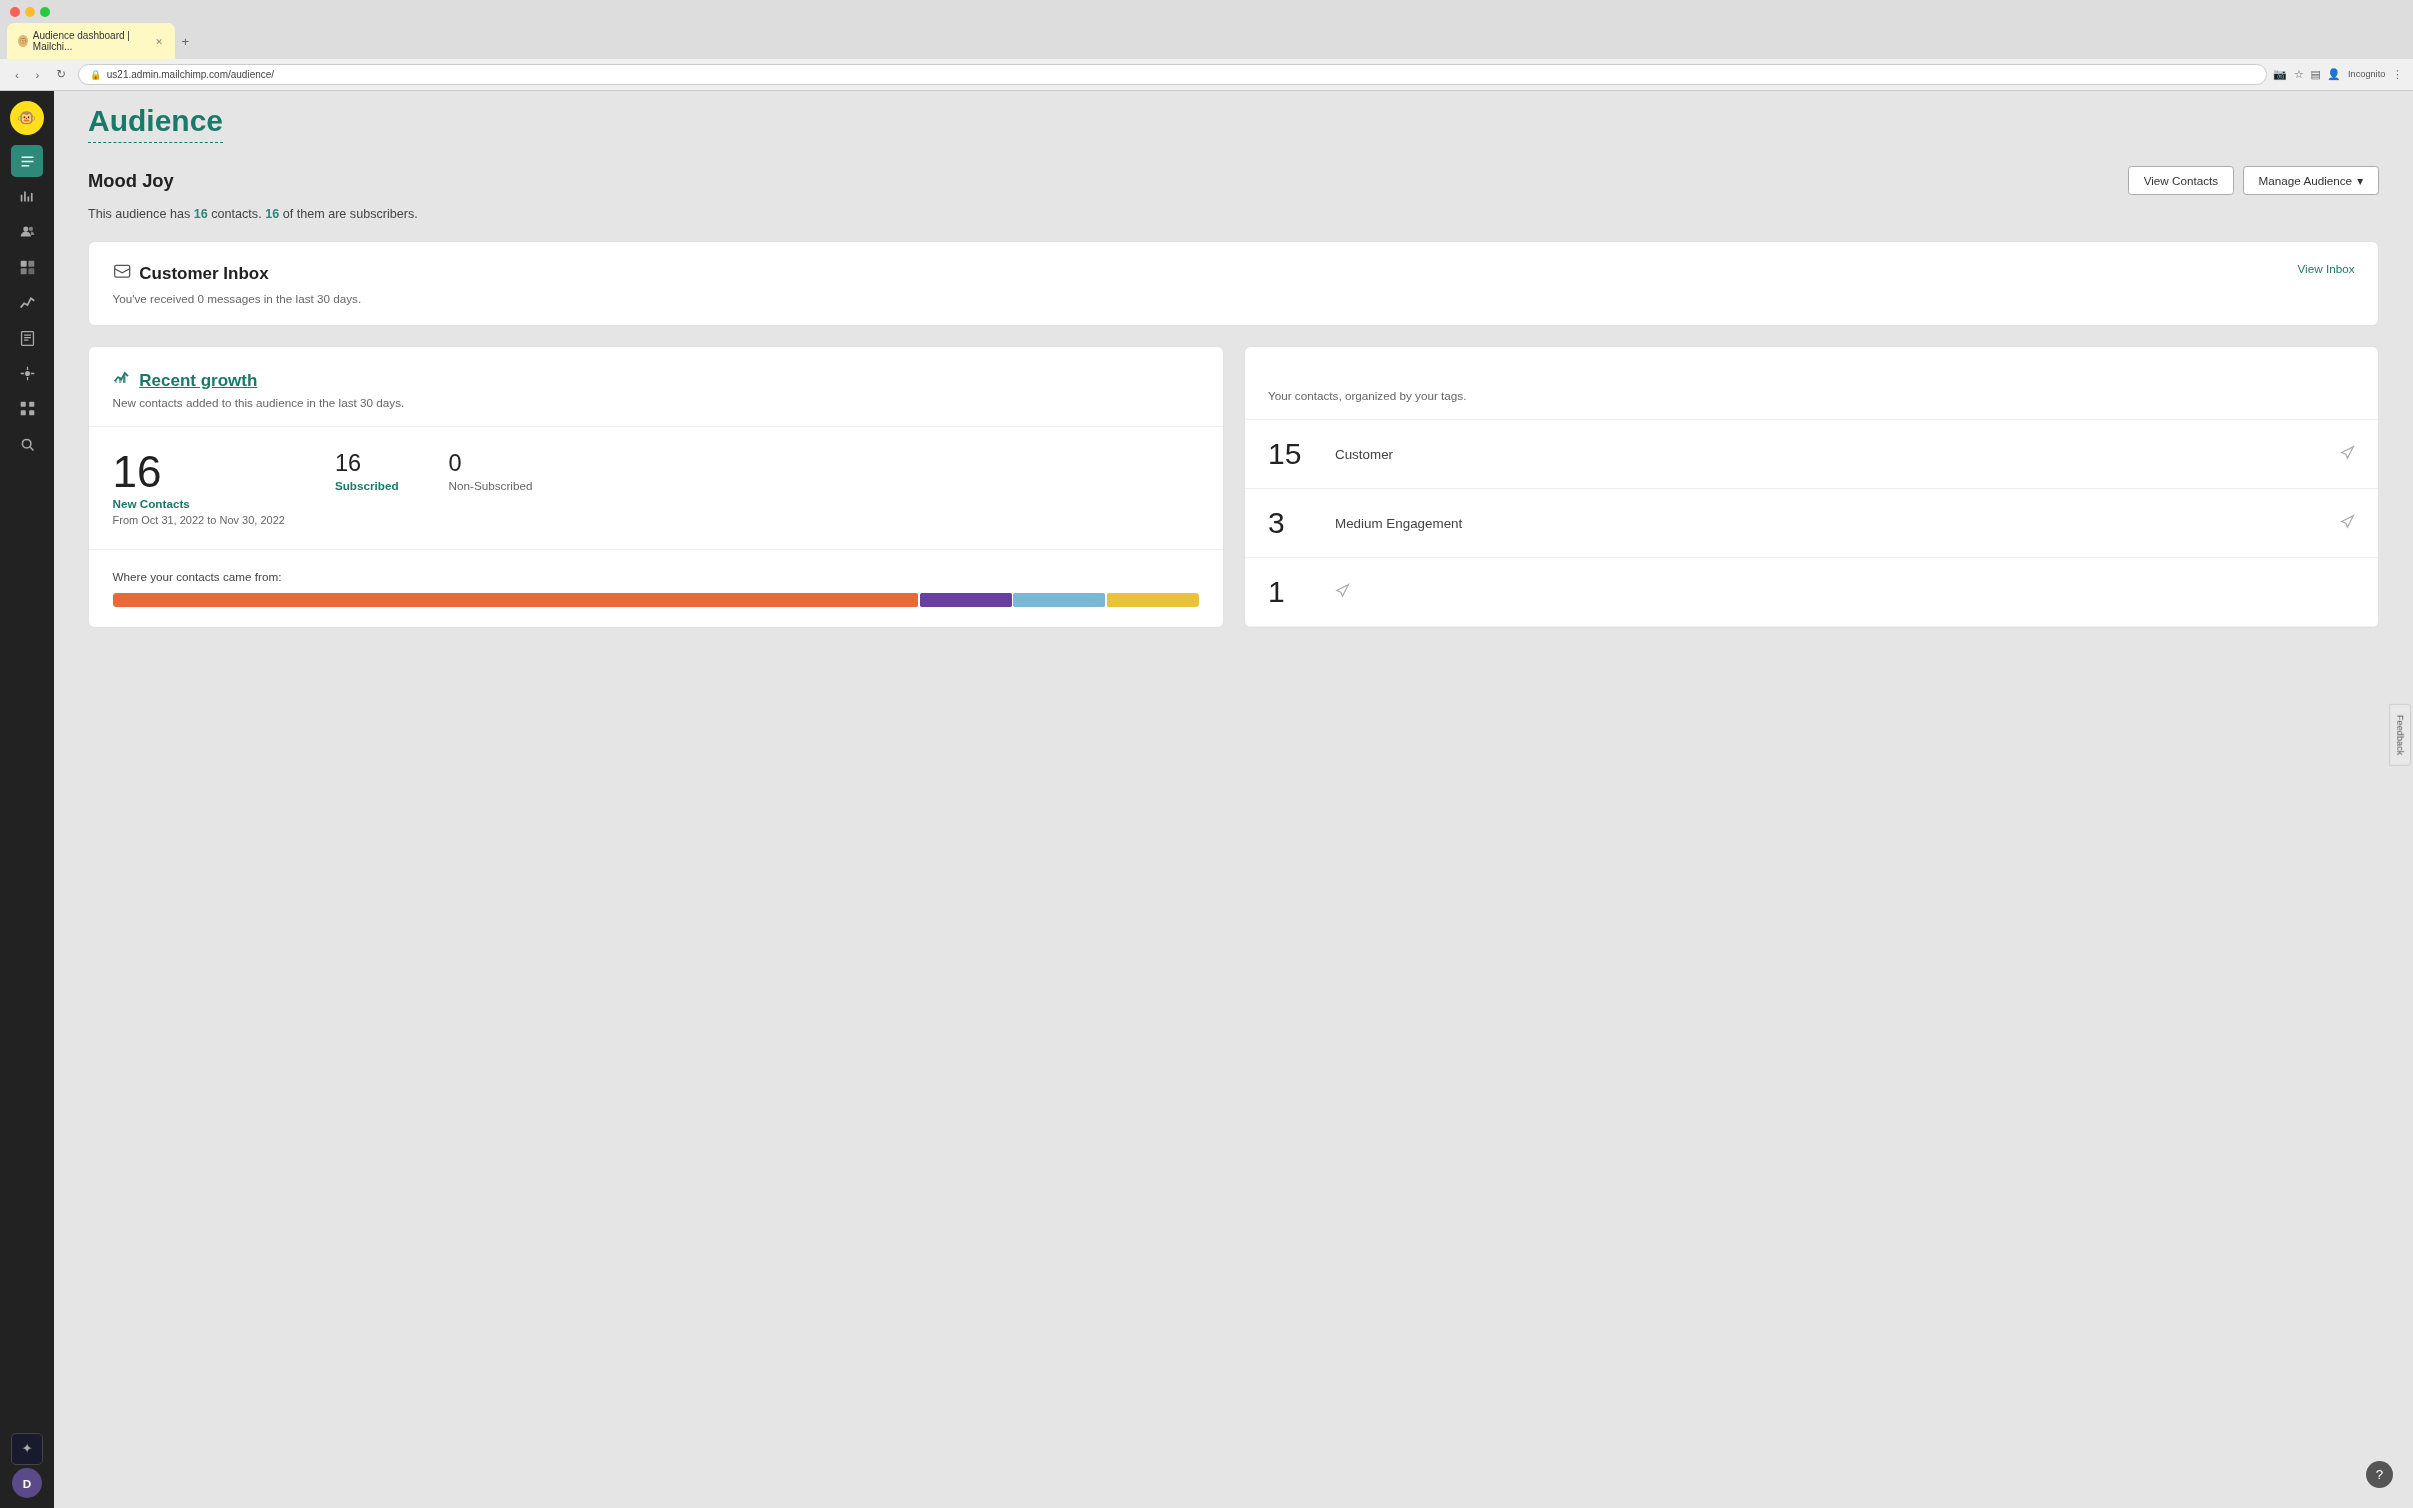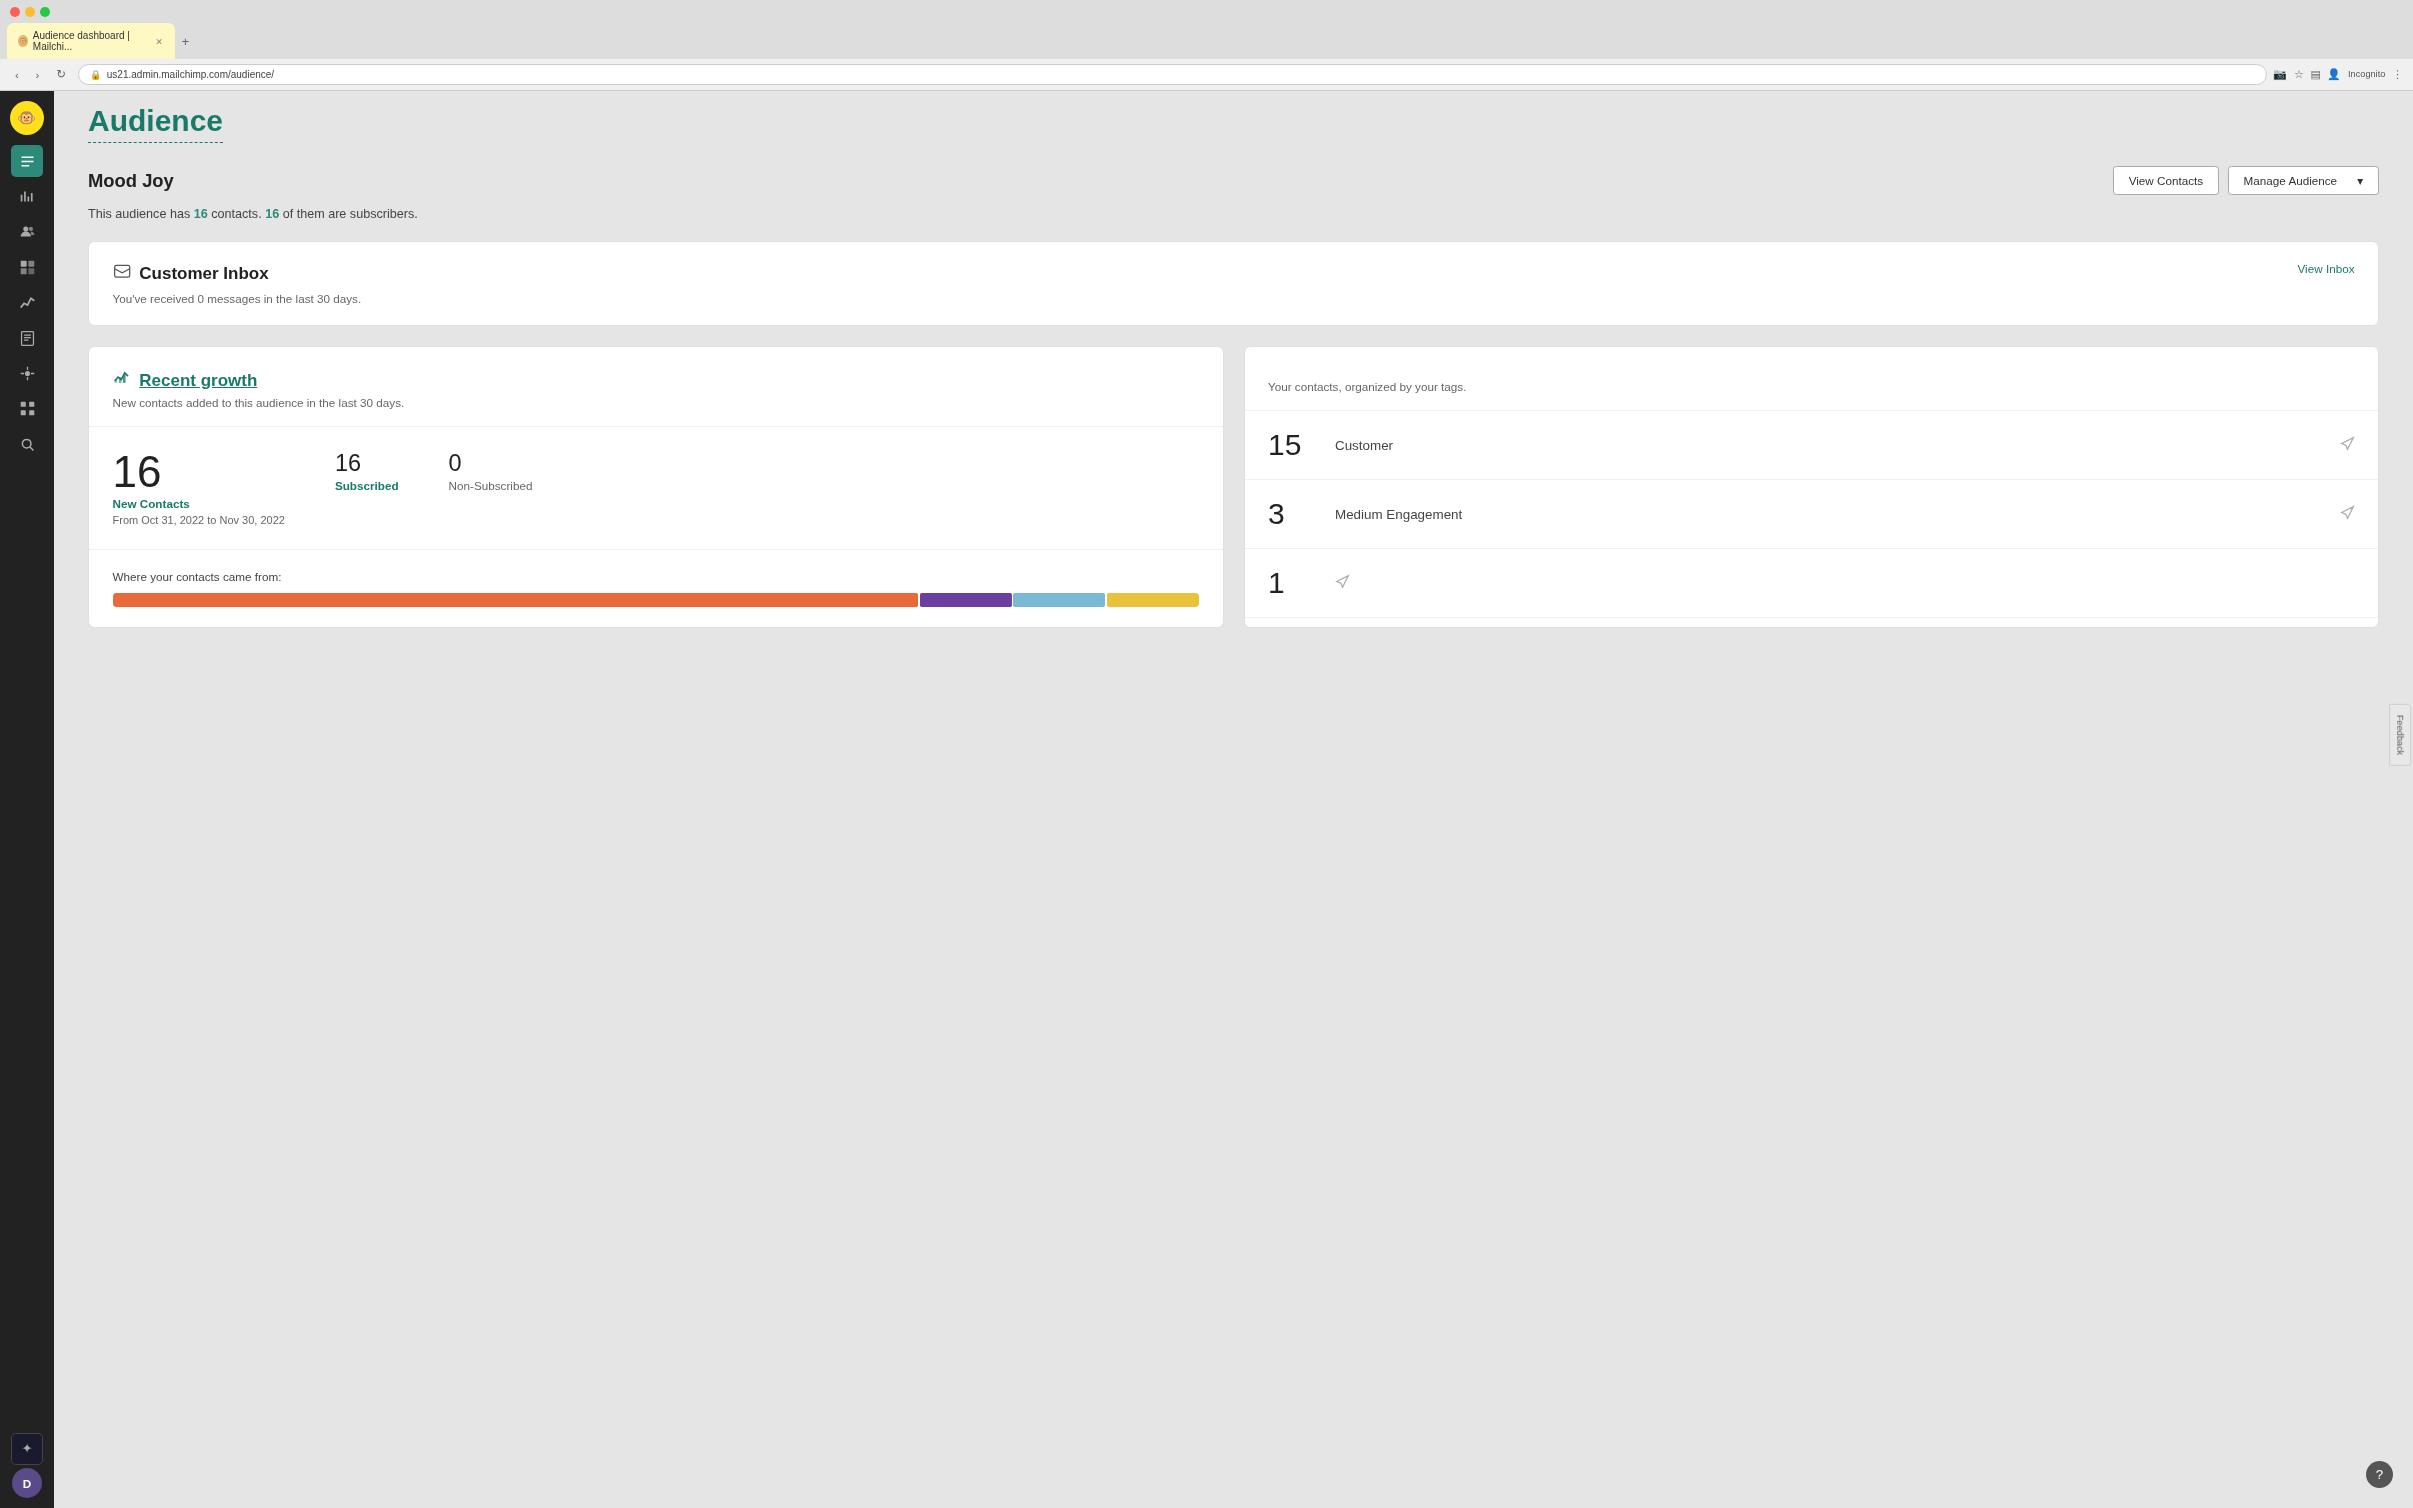--- a/index.html
+++ b/index.html
@@ -41,21 +41,21 @@
     .main-content { flex: 1; background: #e5e5e5; overflow-y: auto; padding: 13px 34px; position: relative; }
 
     
     .page-title { font-size: 30px; font-weight: 700; color: #1a7a6a; border-bottom: 1.7px dashed #1a7a6a; display: inline-block; padding-bottom: 3.4px; margin-bottom: 23.5px; }
 
     
     .audience-header { display: flex; align-items: center; justify-content: space-between; margin-bottom: 11.7px; }
     .audience-name { font-size: 18.4px; font-weight: 600; color: #222; }
     .audience-actions { display: flex; gap: 8.4px; }
     .btn-outline { border: 0.8px solid #aaa; background: white; border-radius: 3.4px; padding: 6.7px 15px; font-size: 11.7px; color: #333; cursor: pointer; font-weight: 500; }
-    .btn-dropdown { display: flex; align-items: flex-start; gap: 20px; }
+    .btn-dropdown { display: flex; align-items: flex-start; gap: 5px; }
 
     
     .summary-text { font-size: 12.6px; color: #444; margin-bottom: 20px; }
     .summary-text .highlight { color: #2d8a7a; font-weight: 600; }
 
     
     .messages-card { border: 0.8px solid #e0e0e0; border-radius: 6.7px; padding: 20px 23.5px; margin-bottom: 20px; display: flex; align-items: flex-start; justify-content: space-between; background: white; }
     .messages-card-left { display: flex; flex-direction: column; gap: 6.7px; }
     .card-title-row { display: flex; align-items: center; gap: 8.4px; font-size: 17px; font-weight: 600; color: #222; }
     .card-icon { color: #555; font-size: 17px; }
@@ -82,21 +82,21 @@
     
     .sources-section { padding: 20px 23.5px; border-top: 0.8px solid #f0f0f0; }
     .sources-title { font-size: 11.7px; color: #444; margin-bottom: 10px; }
     .sources-bar { display: flex; height: 13.4px; border-radius: 3.4px; overflow: hidden; gap: 1.7px; }
     .sources-bar-seg { height: 100%; border-radius: 1.7px; }
 
     
     .tags-card { border: 0.8px solid #e0e0e0; border-radius: 6.7px; background: white; overflow: hidden; }
     .tags-card-header { padding: 20px 23.5px 17px; border-bottom: 0.8px solid #f0f0f0; }
     .tags-card-title { display: flex; align-items: center; gap: 8.4px; font-size: 17px; font-weight: 600; color: #1a7a6a; text-decoration: underline; cursor: pointer; }
-    .tags-card-desc { font-size: 11.7px; color: #666; margin-top: 13px; }
+    .tags-card-desc { font-size: 11.7px; color: #666; margin-top: 22px; }
     .tag-row { display: flex; align-items: center; padding: 17px 23.5px; border-bottom: 0.8px solid #f0f0f0; }
     .tag-count { font-size: 30px; font-weight: 300; color: #222; width: 67px; }
     .tag-name { flex: 1; font-size: 13.4px; color: #444; }
     .tag-send-icon { color: #aaa; font-size: 13.4px; cursor: pointer; }
 
     
     .help-btn { position: fixed; bottom: 20px; right: 20px; width: 27px; height: 27px; background: #555; border-radius: 50%; color: white; display: flex; align-items: center; justify-content: center; font-size: 13.4px; cursor: pointer; }
   </style>
 </head>
 <body>

